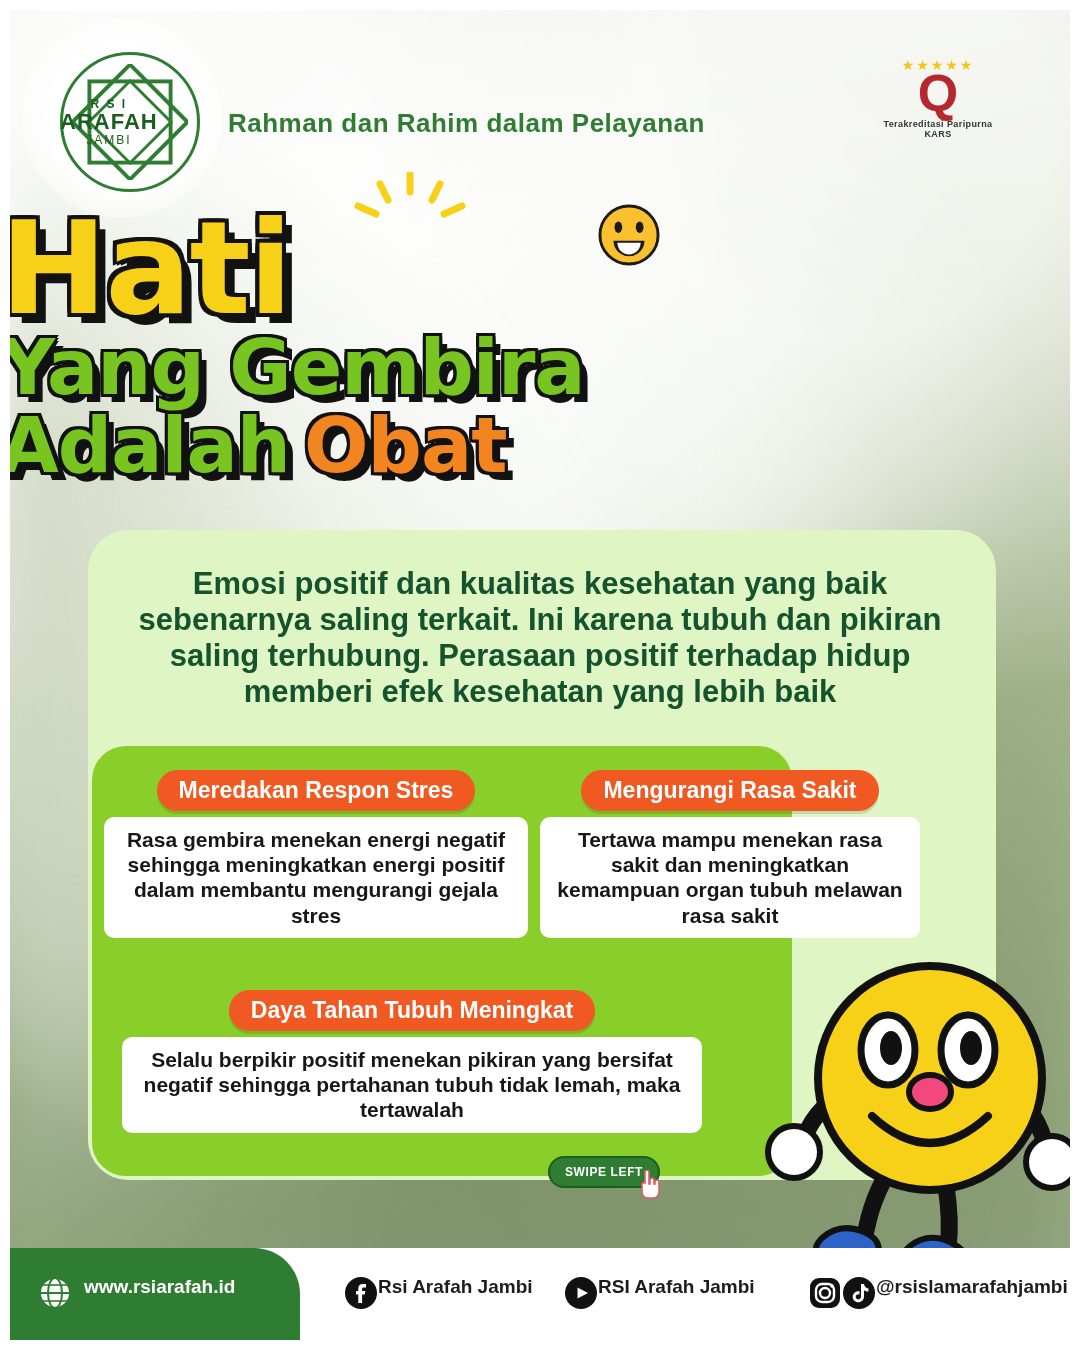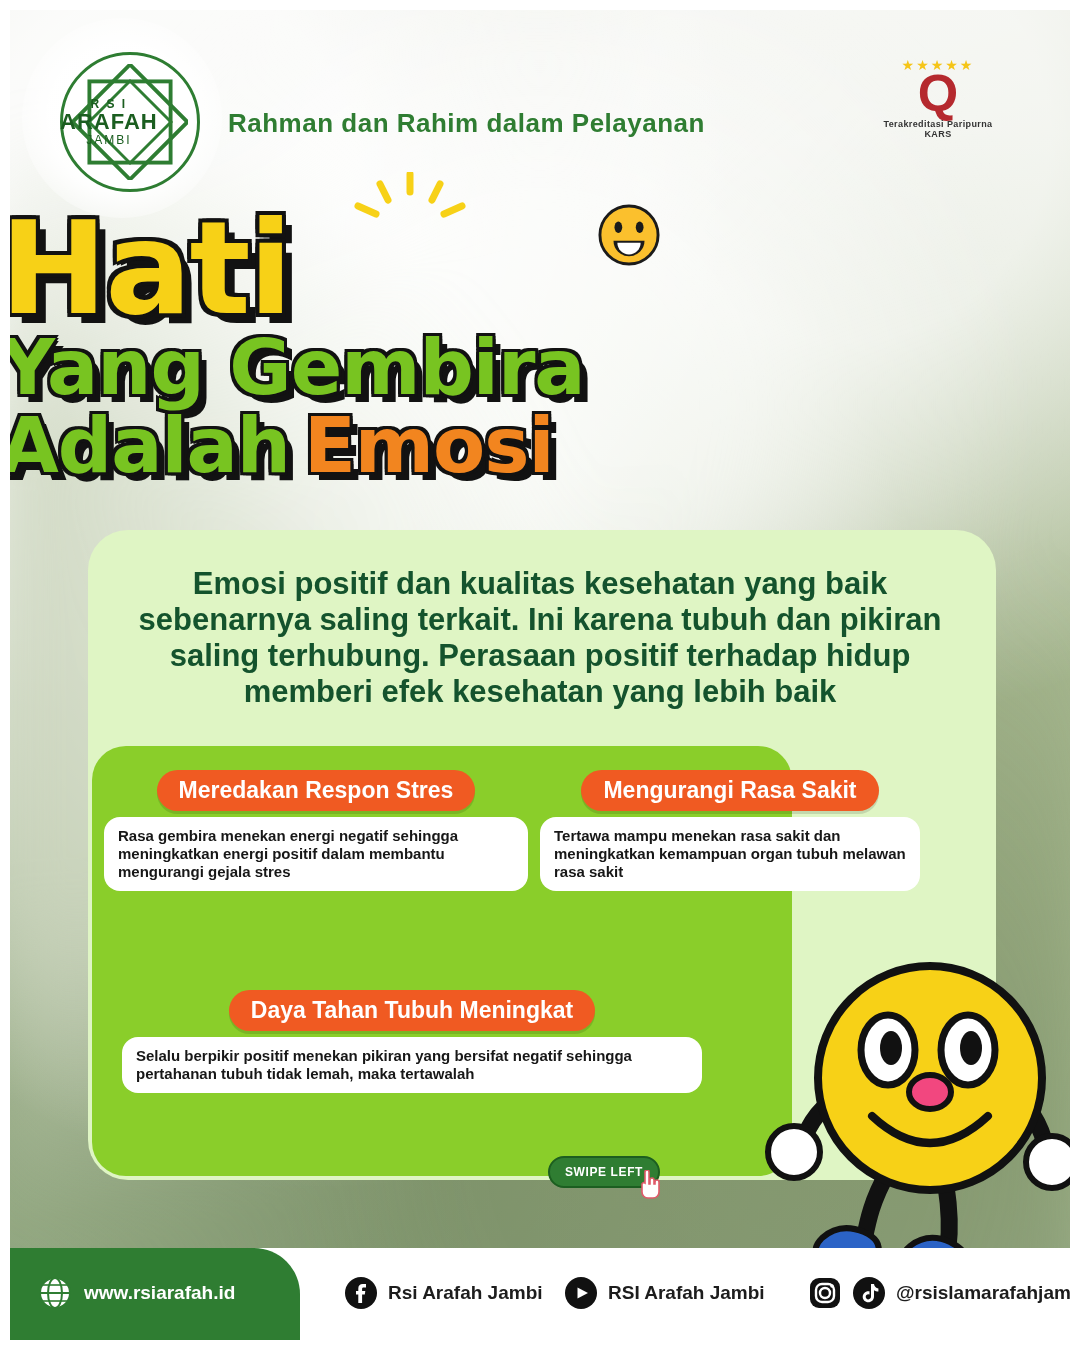--- a/index.html
+++ b/index.html
@@ -215,27 +215,28 @@
     font-weight: 800;
     font-size: 23px;
     border-radius: 22px;
     padding: 7px 22px;
     display: inline-block;
     text-align: center;
     box-shadow: 0 3px 0 rgba(0,0,0,0.12);
   }
   .card-body {
     background: #ffffff;
-    border-radius: 16px;
+    border-radius: 10px;
     margin-top: 6px;
     padding: 10px 14px;
-    font-size: 15px;
+    font-size: 21px;
     font-weight: 800;
     color: #171717;
     line-height: 1.2;
+    text-align: center;
   }
   #card-stres { left: 104px; top: 770px; width: 424px; }
   #card-sakit { left: 540px; top: 770px; width: 380px; }
   #card-imun  { left: 122px; top: 990px; width: 580px; }
   
   .swipe {
     position: absolute;
     left: 548px; top: 1156px;
     width: 112px; height: 32px;
     background: #2f7d32;
@@ -266,23 +267,23 @@
     display: flex; align-items: center;
   }
   .footer-green {
     position: absolute;
     left: 0; top: 0; bottom: 0;
     width: 290px;
     background: #2f7d32;
     border-top-right-radius: 46px;
     border-bottom-right-radius: 0;
   }
-  .f-item { display: flex; align-items: center; gap: 10px; }
+  .f-item { display: flex; align-items: flex-start; }
   .f-item .f-label { font-size: 19px; font-weight: 700; color: #1d1d1d; }
-  .f-web { position: absolute; left: 28px; top: 28px; display: flex; align-items: center; gap: 12px; }
+  .f-web { position: absolute; left: 28px; top: 28px; display: flex; gap: 12px; }
   .f-web .f-label { color: #ffffff; font-size: 19px; font-weight: 600; }
   .f-fb  { position: absolute; left: 334px; top: 28px; }
   .f-yt  { position: absolute; left: 554px; top: 28px; }
   .f-ig  { position: absolute; left: 798px; top: 28px; }
   .ico { width: 34px; height: 34px; display: inline-flex; align-items: center; justify-content: center; flex: 0 0 auto; }
 </style>
 </head>
 <body>
 
 <div class="poster">
@@ -329,21 +330,21 @@
     <ellipse cx="21" cy="24" rx="4" ry="6" fill="#1b1b1b"></ellipse>
     <ellipse cx="43" cy="24" rx="4" ry="6" fill="#1b1b1b"></ellipse>
     <path d="M16 38 h32 a16 16 0 0 1 -32 0 z" fill="#1b1b1b"></path>
     <path d="M20 40 h24 a12 12 0 0 1 -24 0 z" fill="#ffffff"></path>
   </svg>
 
   <div class="headline">
     <div class="h-hati">Hati</div>
     <div class="h-line2">Yang Gembira</div>
     <div class="h-line3">
-      <span class="h-adalah">Adalah</span><span class="h-obat">Emosi</span>
+      <span class="h-adalah">Adalah</span><span class="h-obat">Obat</span>
     </div>
   </div>
 
   <div class="panel"></div>
   <div class="panel-inner"></div>
 
   <div class="intro">Emosi positif dan kualitas kesehatan yang baik sebenarnya saling terkait. Ini karena tubuh dan pikiran saling terhubung. Perasaan positif terhadap hidup memberi efek kesehatan yang lebih baik</div>
 
   <div class="card" id="card-stres">
     <div style="text-align:center">

